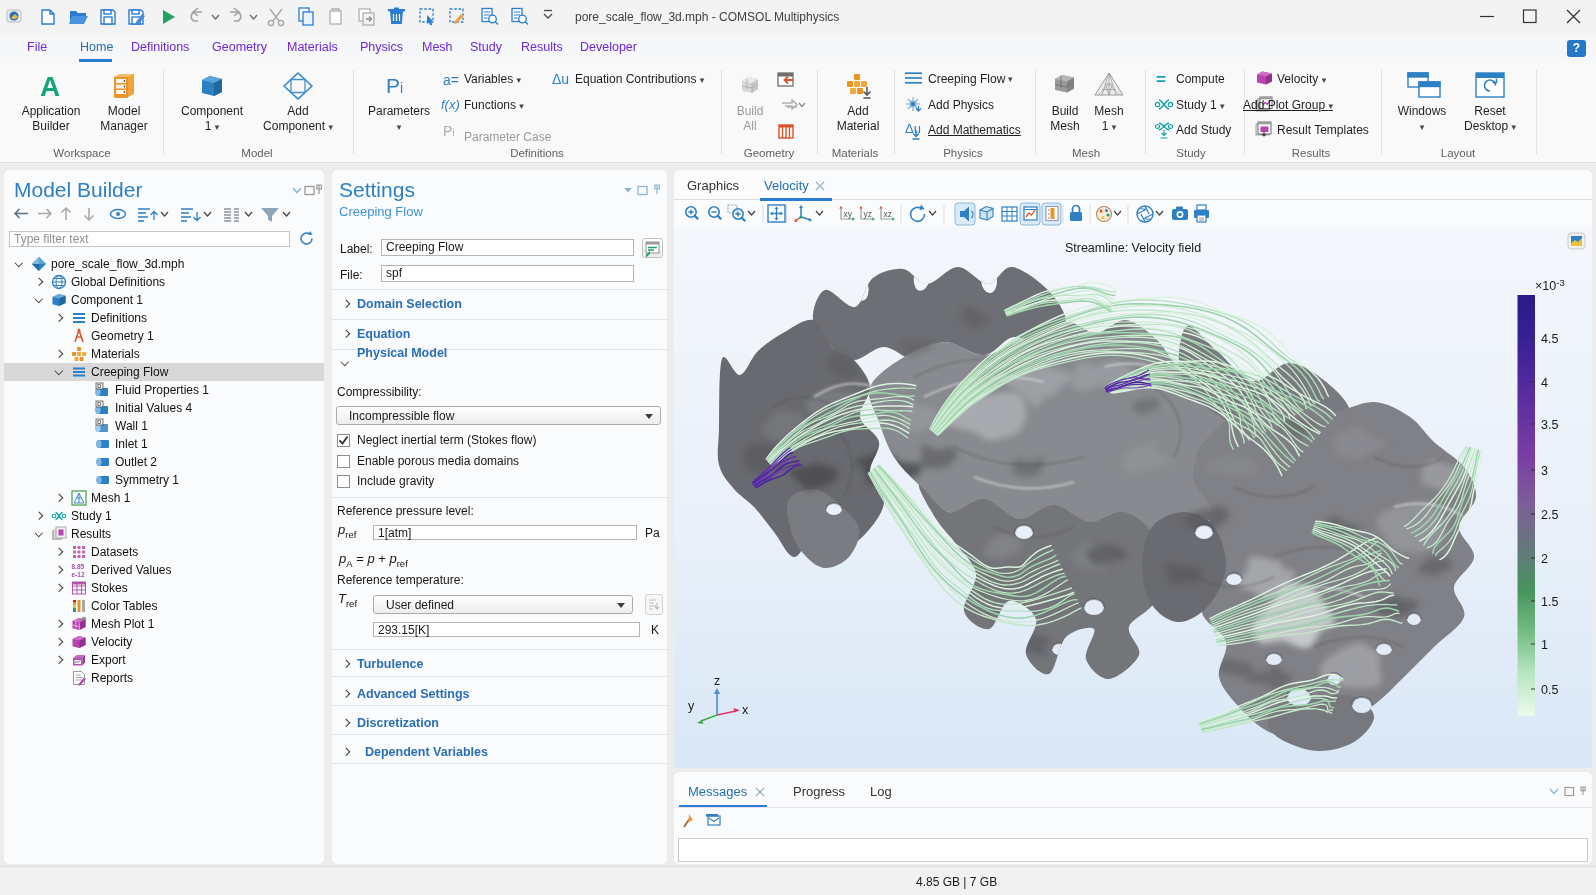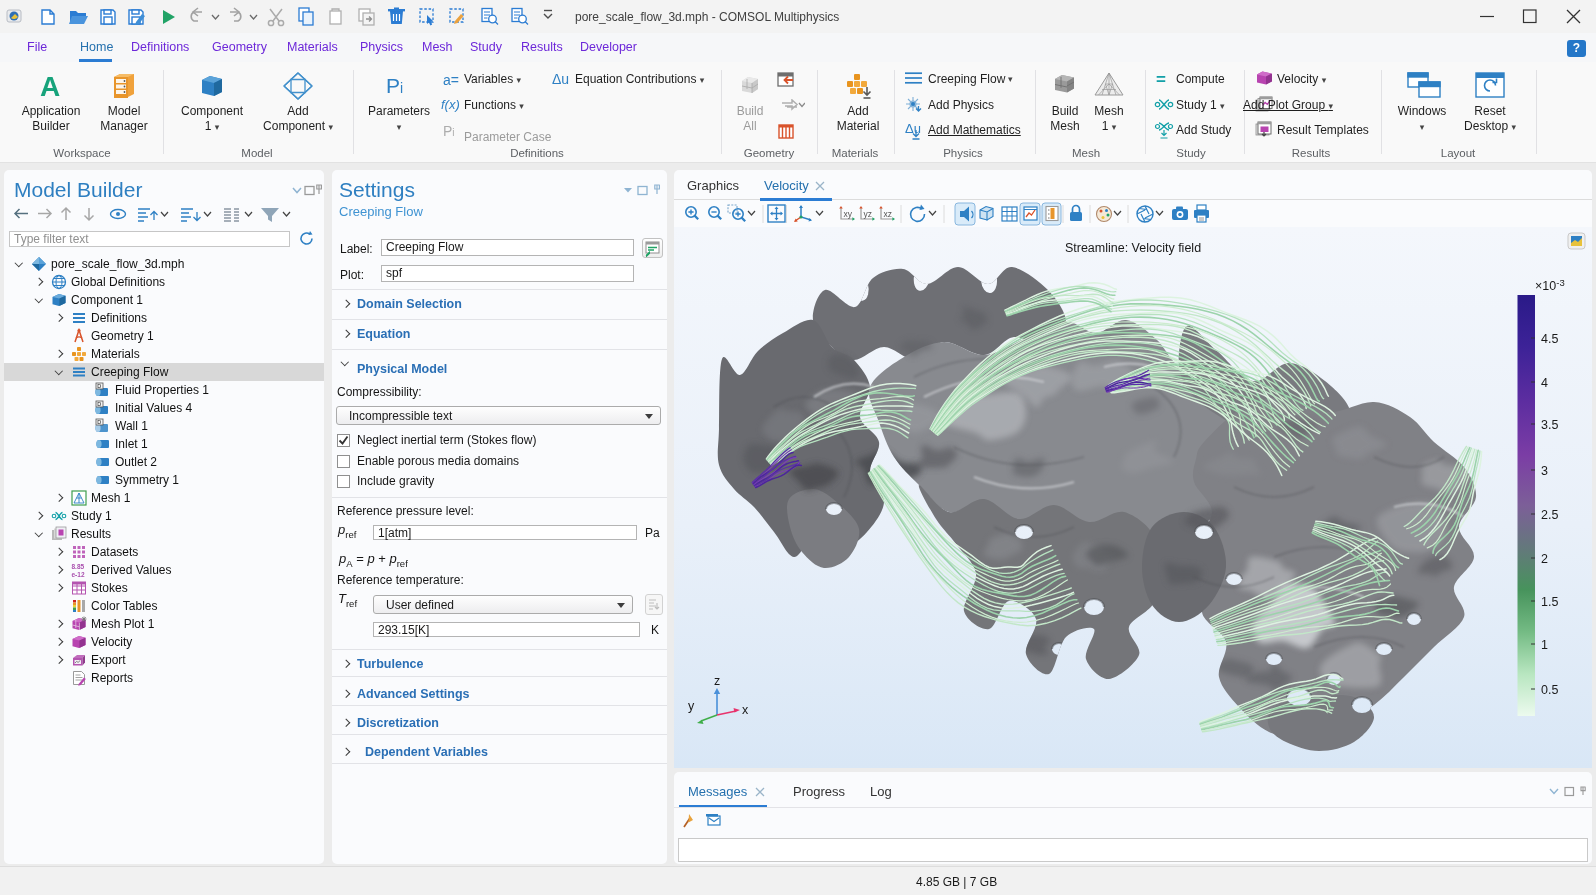--- a/index.html
+++ b/index.html
@@ -578,34 +578,34 @@
   <div class="inp" style="left:49px;top:69px;width:253px;height:17px;">Creeping Flow</div>
   <div class="abs" style="left:310px;top:68px;width:21px;height:20px;border:1px solid #c2c2c2;border-radius:3px;background:linear-gradient(#fff,#ededed);">
     <svg width="19" height="18" viewBox="0 0 19 18">
         <rect x="3" y="3" width="13" height="11" fill="#fff" stroke="#8f8f8f" stroke-width="1"></rect>
         <rect x="3" y="3" width="13" height="2.5" fill="#9c9c9c"></rect>
         <path d="M5 8.5 h9 M5 11 h6" stroke="#21a366" stroke-width="1.4"></path>
         <path d="M3 16 l4 -4 v2.6 l-4 4 z" fill="#21a366"></path>
         <path d="M2.5 16.5 l4.5 -4.5 l-1 4 z" fill="#21a366"></path>
       </svg>
   </div>
-  <div class="lbl" style="left:8px;top:98px;">Plot:</div>
+  <div class="lbl" style="left:8px;top:98px;">File:</div>
   <div class="inp" style="left:49px;top:95px;width:253px;height:17px;">spf</div>
   <div class="ssep" style="top:119px"></div>
   <div class="chev right" style="left:11px;top:131px"></div>
     <div class="sec" style="left:25px;top:127px;">Domain Selection</div>
   <div class="ssep" style="top:149px"></div>
   <div class="chev right" style="left:11px;top:161px"></div>
     <div class="sec" style="left:25px;top:157px;">Equation</div>
   <div class="ssep" style="top:179px"></div>
   <div class="chev down" style="left:10px;top:189px"></div>
-    <div class="sec" style="left:25px;top:192px;">Physical Model</div>
+    <div class="sec" style="left:25px;top:176px;">Physical Model</div>
   <div class="lbl" style="left:5px;top:215px;">Compressibility:</div>
   <div class="combo" style="left:4px;top:236px;width:325px;height:19px;">
-      <span style="position:absolute;left:12px;top:2px;">Incompressible text</span>
+      <span style="position:absolute;left:12px;top:2px;">Incompressible flow</span>
       <span class="ar"></span>
     </div>
   <div class="cb" style="left:5px;top:264px;"><svg width="11" height="11" viewBox="0 0 11 11">
         <path d="M1.5 5.5 l3 3 l5 -7" fill="none" stroke="#333" stroke-width="1.8"></path>
       </svg></div>
   <div class="lbl" style="left:25px;top:263px;">Neglect inertial term (Stokes flow)</div>
   <div class="cb" style="left:5px;top:285px;"></div>
   <div class="lbl" style="left:25px;top:284px;">Enable porous media domains</div>
   <div class="cb" style="left:5px;top:305px;"></div>
   <div class="lbl" style="left:25px;top:304px;">Include gravity</div>

